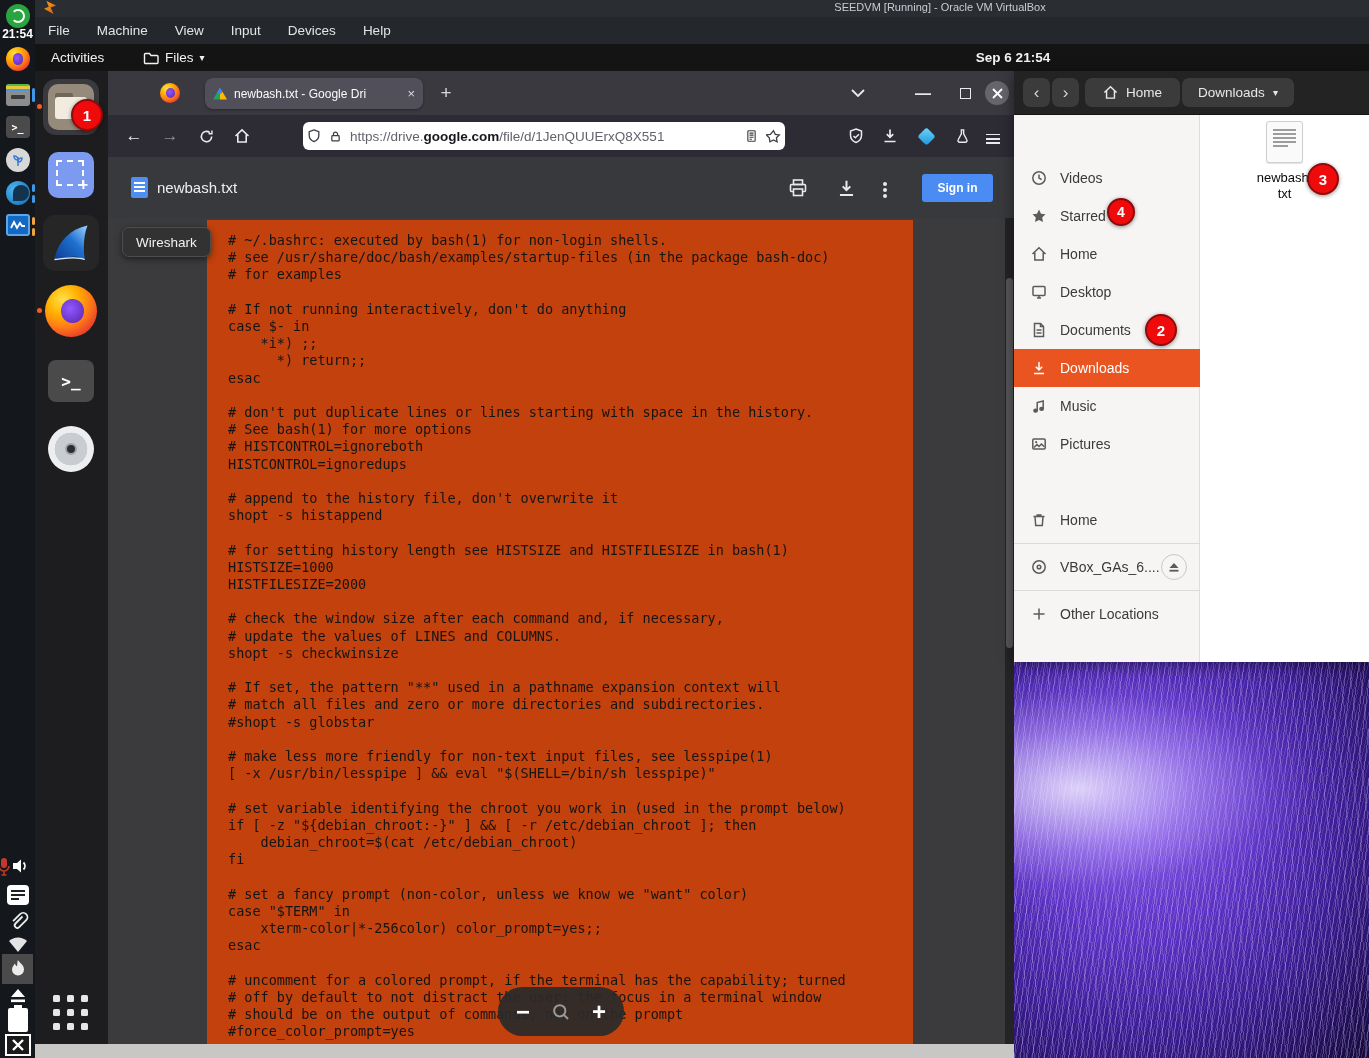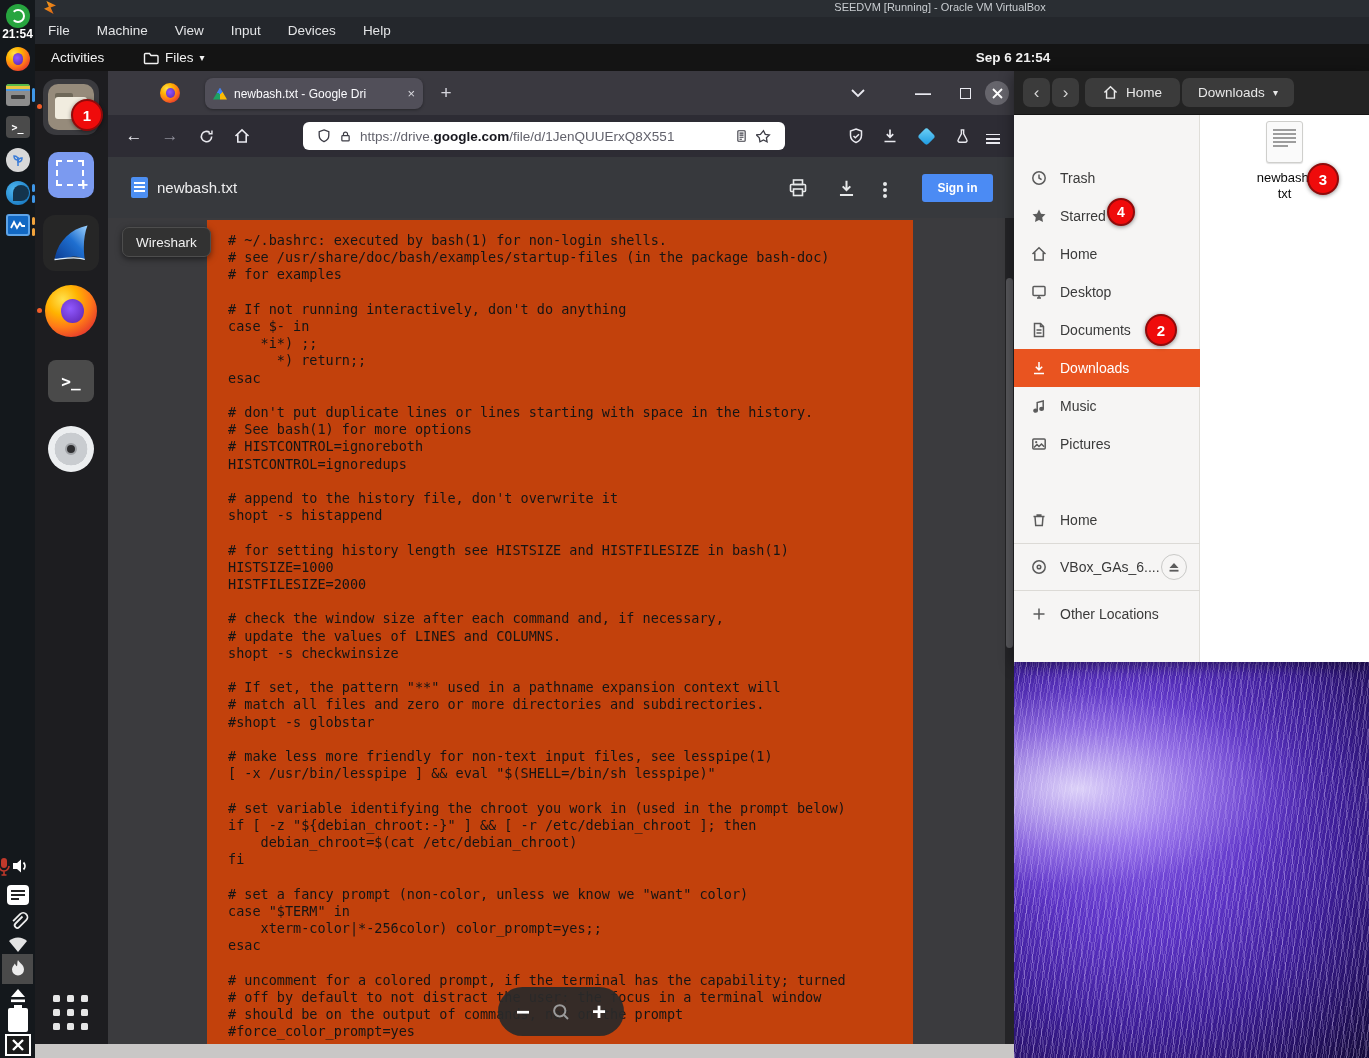--- a/index.html
+++ b/index.html
@@ -72,21 +72,21 @@
   .drive-tri { width:14px; height:12px; flex:0 0 auto; background:conic-gradient(from 180deg, #1ea362 0 33%, #4285f4 0 66%, #fbbc05 0); clip-path:polygon(50% 0, 100% 100%, 0 100%); }
   .tab-close { color:#d9d9de; font-size:13px; }
   #newtab-btn { position:absolute; left:325px; top:9px; width:26px; height:26px; color:#d5d5dc; font-size:19px; display:flex; align-items:center; justify-content:center; border-radius:4px; }
   #ff-chevron { position:absolute; left:738px; top:10px; width:24px; height:24px; display:flex; align-items:center; justify-content:center; }
   #ff-min { position:absolute; left:803px; top:8px; width:24px; height:24px; color:#e9e9f0; display:flex; align-items:flex-end; justify-content:center; font-weight:bold; }
   #ff-max { position:absolute; left:845px; top:10px; width:24px; height:24px; display:flex; align-items:center; justify-content:center; }
   #ff-max i { width:11px; height:11px; border:1.6px solid #e9e9f0; }
   #ff-close { position:absolute; left:877px; top:10px; width:24px; height:24px; border-radius:50%; background:#66656c; display:flex; align-items:center; justify-content:center; }
   #navbar { position:absolute; left:0; top:44px; width:906px; height:42px; background:#2d2c34; }
   .nav-ic { position:absolute; top:11px; width:20px; height:20px; display:flex; align-items:center; justify-content:center; color:#e9e9ef; font-size:17px; }
-  #urlbar { position:absolute; left:195px; top:7px; width:482px; height:28px; background:#fff; border-radius:6px; display:flex; align-items:center; padding:0 14px; gap:8px; }
+  #urlbar { position:absolute; left:195px; top:7px; width:482px; height:28px; background:#fff; border-radius:6px; display:flex; align-items:center; padding:0 4px; gap:8px; }
   #url-text { font-size:13.5px; white-space:nowrap; overflow:hidden; flex:1; }
   #url-text .dim { color:#62626c; }
   #url-text .dom { color:#17171e; font-weight:bold; }
   .gem-ic { width:13px; height:13px; transform:rotate(45deg); border-radius:3px; background:linear-gradient(135deg,#6fd3f7,#1b98e0); }
   .burger i { display:block; width:14px; height:1.8px; background:#e9e9ef; margin:2.6px 0; }
 
   
   #drive-header { position:absolute; left:0; top:86px; width:906px; height:61px; background:#37393d; }
   .ddoc-ic { position:absolute; left:23px; top:20px; width:17px; height:21px; background:#4d8ff2; border-radius:2px; }
   .ddoc-ic i { position:absolute; left:3px; right:3px; height:2px; background:#fff; }
@@ -529,21 +529,21 @@
         <span style="font-size:10px;">▾</span>
       </div>
     </div>
 
     <div id="fw-sidebar">
       <div class="srow" style="top:44px;">
         <svg width="16" height="16" viewBox="0 0 16 16" fill="none" stroke="#5b5b5b" stroke-width="1.5">
             <circle cx="8" cy="8" r="6.2"></circle>
             <path d="M8 4.5V8l2.6 1.6"></path>
           </svg>
-        <span>Trash</span>
+        <span>Videos</span>
       </div>
       <div class="srow" style="top:82px;">
         <svg width="16" height="16" viewBox="0 0 16 16" fill="#5b5b5b">
             <path d="M8 1.6l2 4.1 4.5.6-3.3 3.2.8 4.5L8 11.9 4 14l.8-4.5L1.5 6.3 6 5.7z"></path>
           </svg>
         <span>Starred</span>
       </div>
       <div class="srow" style="top:120px;">
         <svg width="16" height="16" viewBox="0 0 16 16" fill="none" stroke="#5b5b5b" stroke-width="1.5">
             <path d="M1.5 8L8 1.8 14.5 8M3.8 6.5V14h8.4V6.5"></path>

